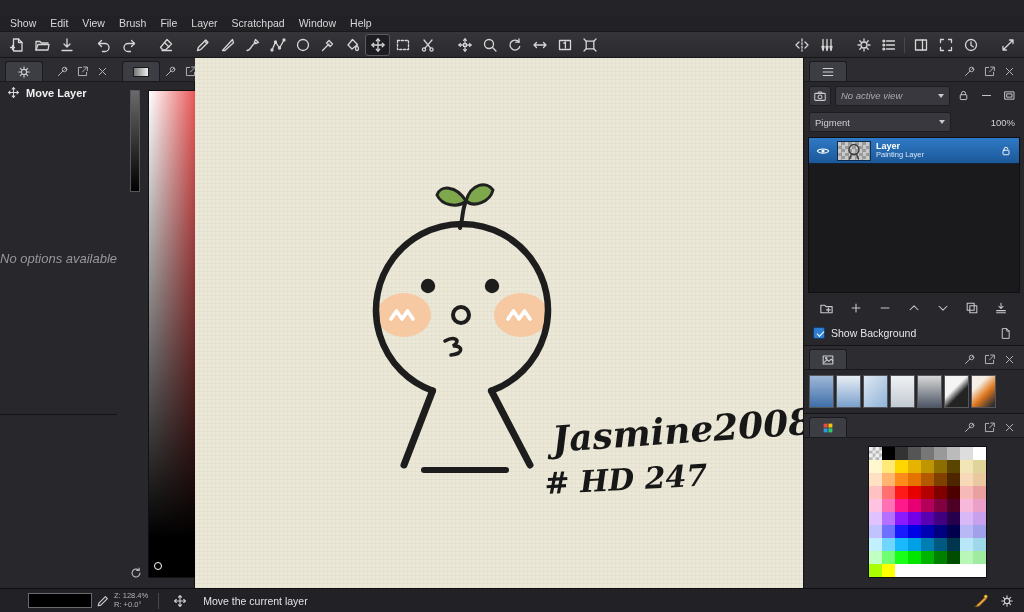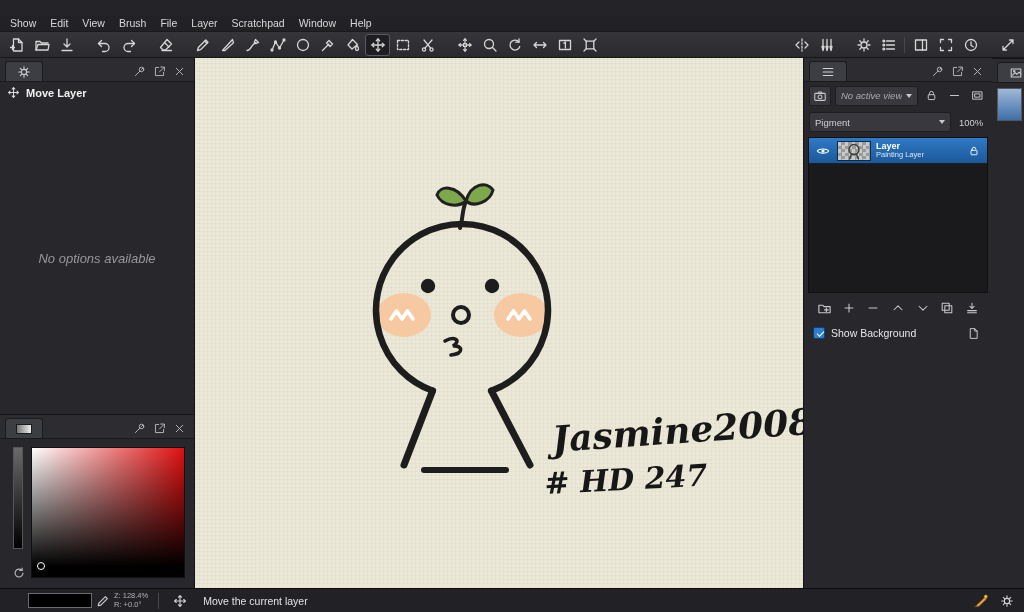--- a/index.html
+++ b/index.html
@@ -23,26 +23,26 @@
   .toolbar{position:absolute;top:32px;left:0;right:0;height:26px;background:linear-gradient(#35353a,#2a2a2e);border-bottom:1px solid #17171a;display:flex;align-items:center;padding:0 4px}
   .tbtn{width:25px;height:22px;flex:none;display:flex;align-items:center;justify-content:center;background:transparent;border:1px solid transparent;border-radius:3px}
   .tbtn svg{stroke:#d6d6d6;fill:none;stroke-width:1.3;stroke-linecap:round;stroke-linejoin:round}
   .tbtn.active{background:#1e1e22;border-color:#5a5a62}
   .tsep{width:1px;height:16px;background:#47474e;margin:0 3px;flex:none}
   .tgap{width:12px;flex:none}
   .tflex{flex:1}
 
   
   .main{position:absolute;top:58px;left:0;width:1024px;height:530px;display:flex}
-  .leftcol{width:195px;flex:none;display:flex;flex-direction:column;background:#27272c;border-right:1px solid #141417}
+  .leftcol{width:195px;flex:none;display:flex;flex-direction:row;background:#27272c;border-right:1px solid #141417}
   .canvas-area{width:608px;flex:none;position:relative;background:
     repeating-linear-gradient(0deg, rgba(125,118,88,.05) 0 1px, transparent 1px 4px),
     repeating-linear-gradient(90deg, rgba(125,118,88,.04) 0 1px, transparent 1px 4px),
     #ebe8d8}
-  .rightcol{width:221px;flex:none;display:flex;flex-direction:row;background:#27272c;border-left:1px solid #141417}
+  .rightcol{width:221px;flex:none;display:flex;flex-direction:column;background:#27272c;border-left:1px solid #141417}
 
   
   .panel{display:flex;flex-direction:column}
   .tabbar{height:24px;flex:none;background:#2c2c31;display:flex;align-items:flex-end;padding:0 5px;border-bottom:1px solid #191a1d}
   .tab{width:38px;height:20px;background:#3d3d44;border:1px solid #1a1a1e;border-bottom:none;border-radius:3px 3px 0 0;display:flex;align-items:center;justify-content:center}
   .tab svg{stroke:#cfcfd4;fill:none;stroke-width:1.2;stroke-linecap:round;stroke-linejoin:round}
   .spacer{flex:1}
   .hbtn{width:20px;height:19px;display:flex;align-items:center;justify-content:center}
   .hbtn svg{stroke:#b4b4bb;fill:none;stroke-width:1.2;stroke-linecap:round;stroke-linejoin:round}
 

